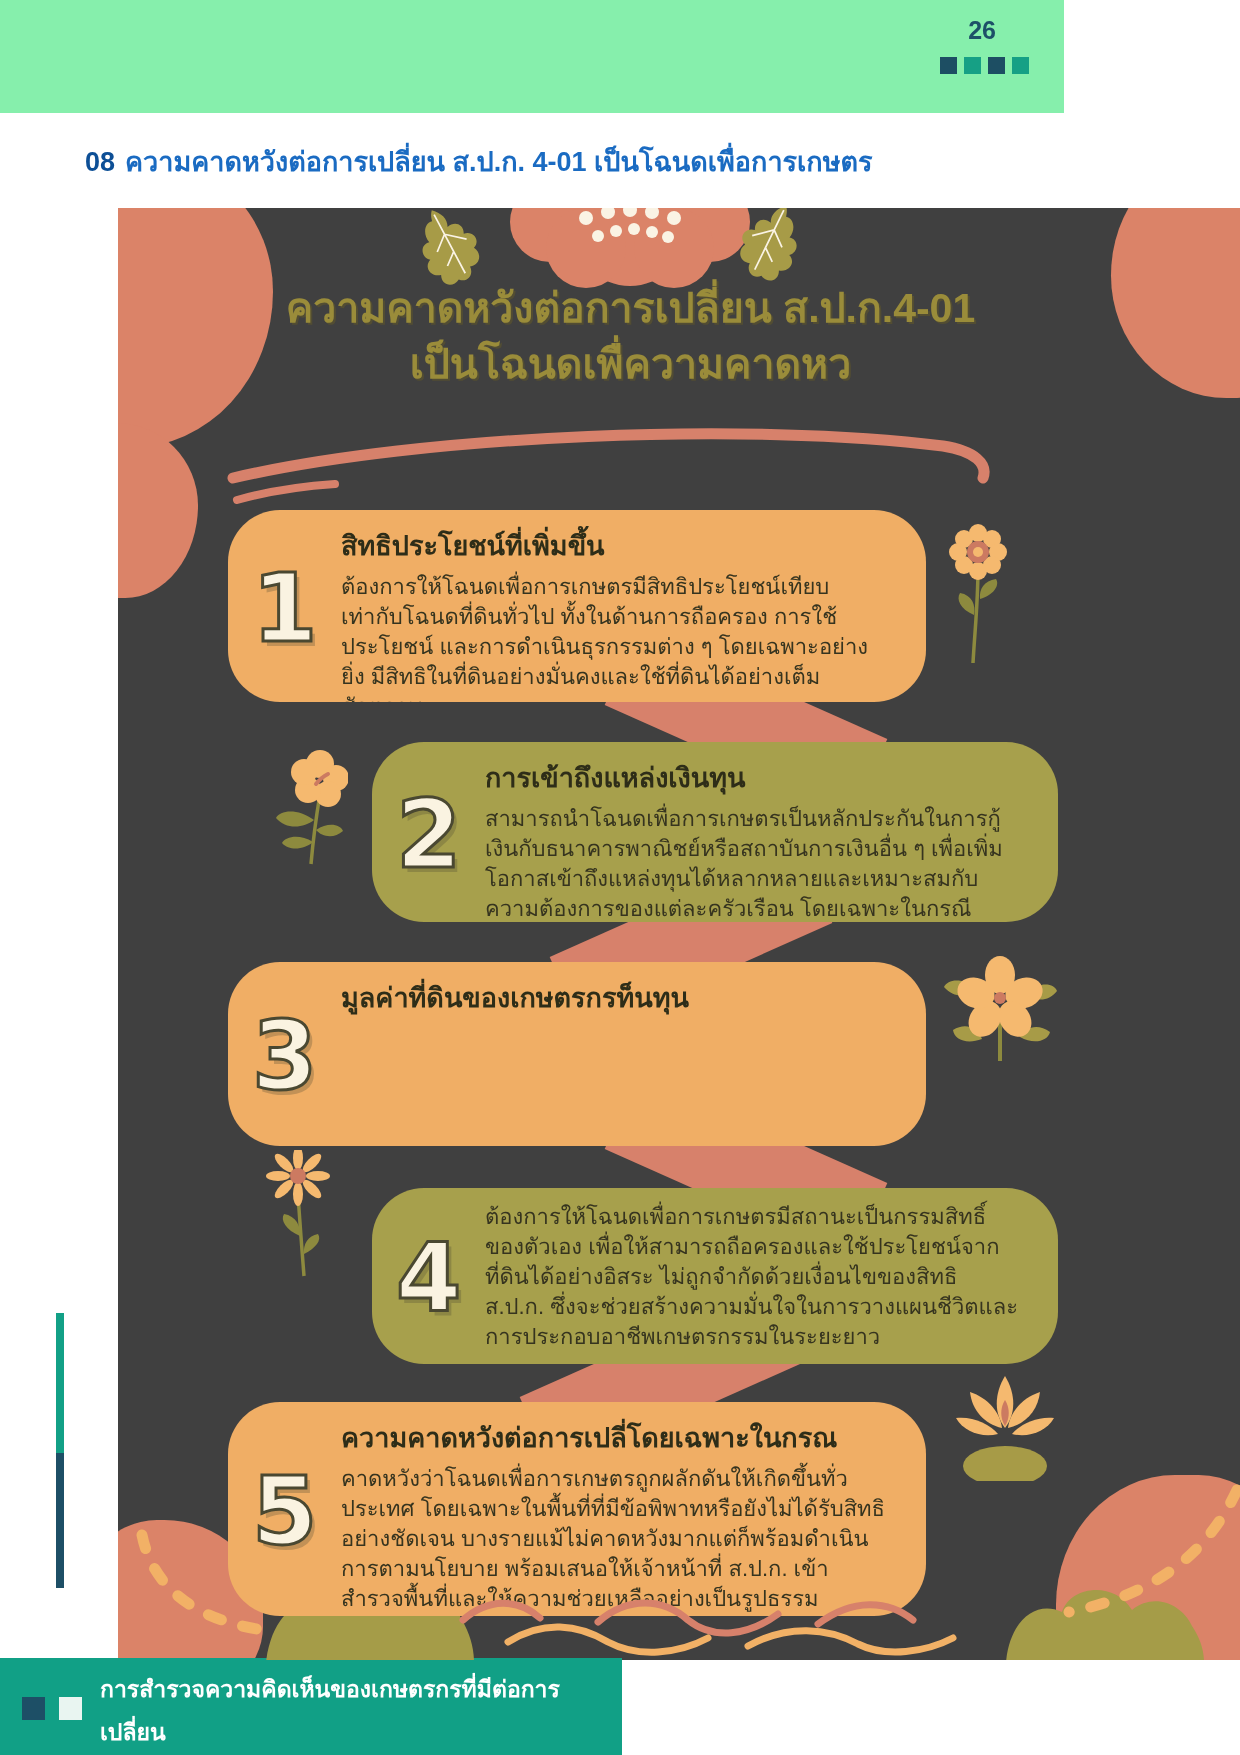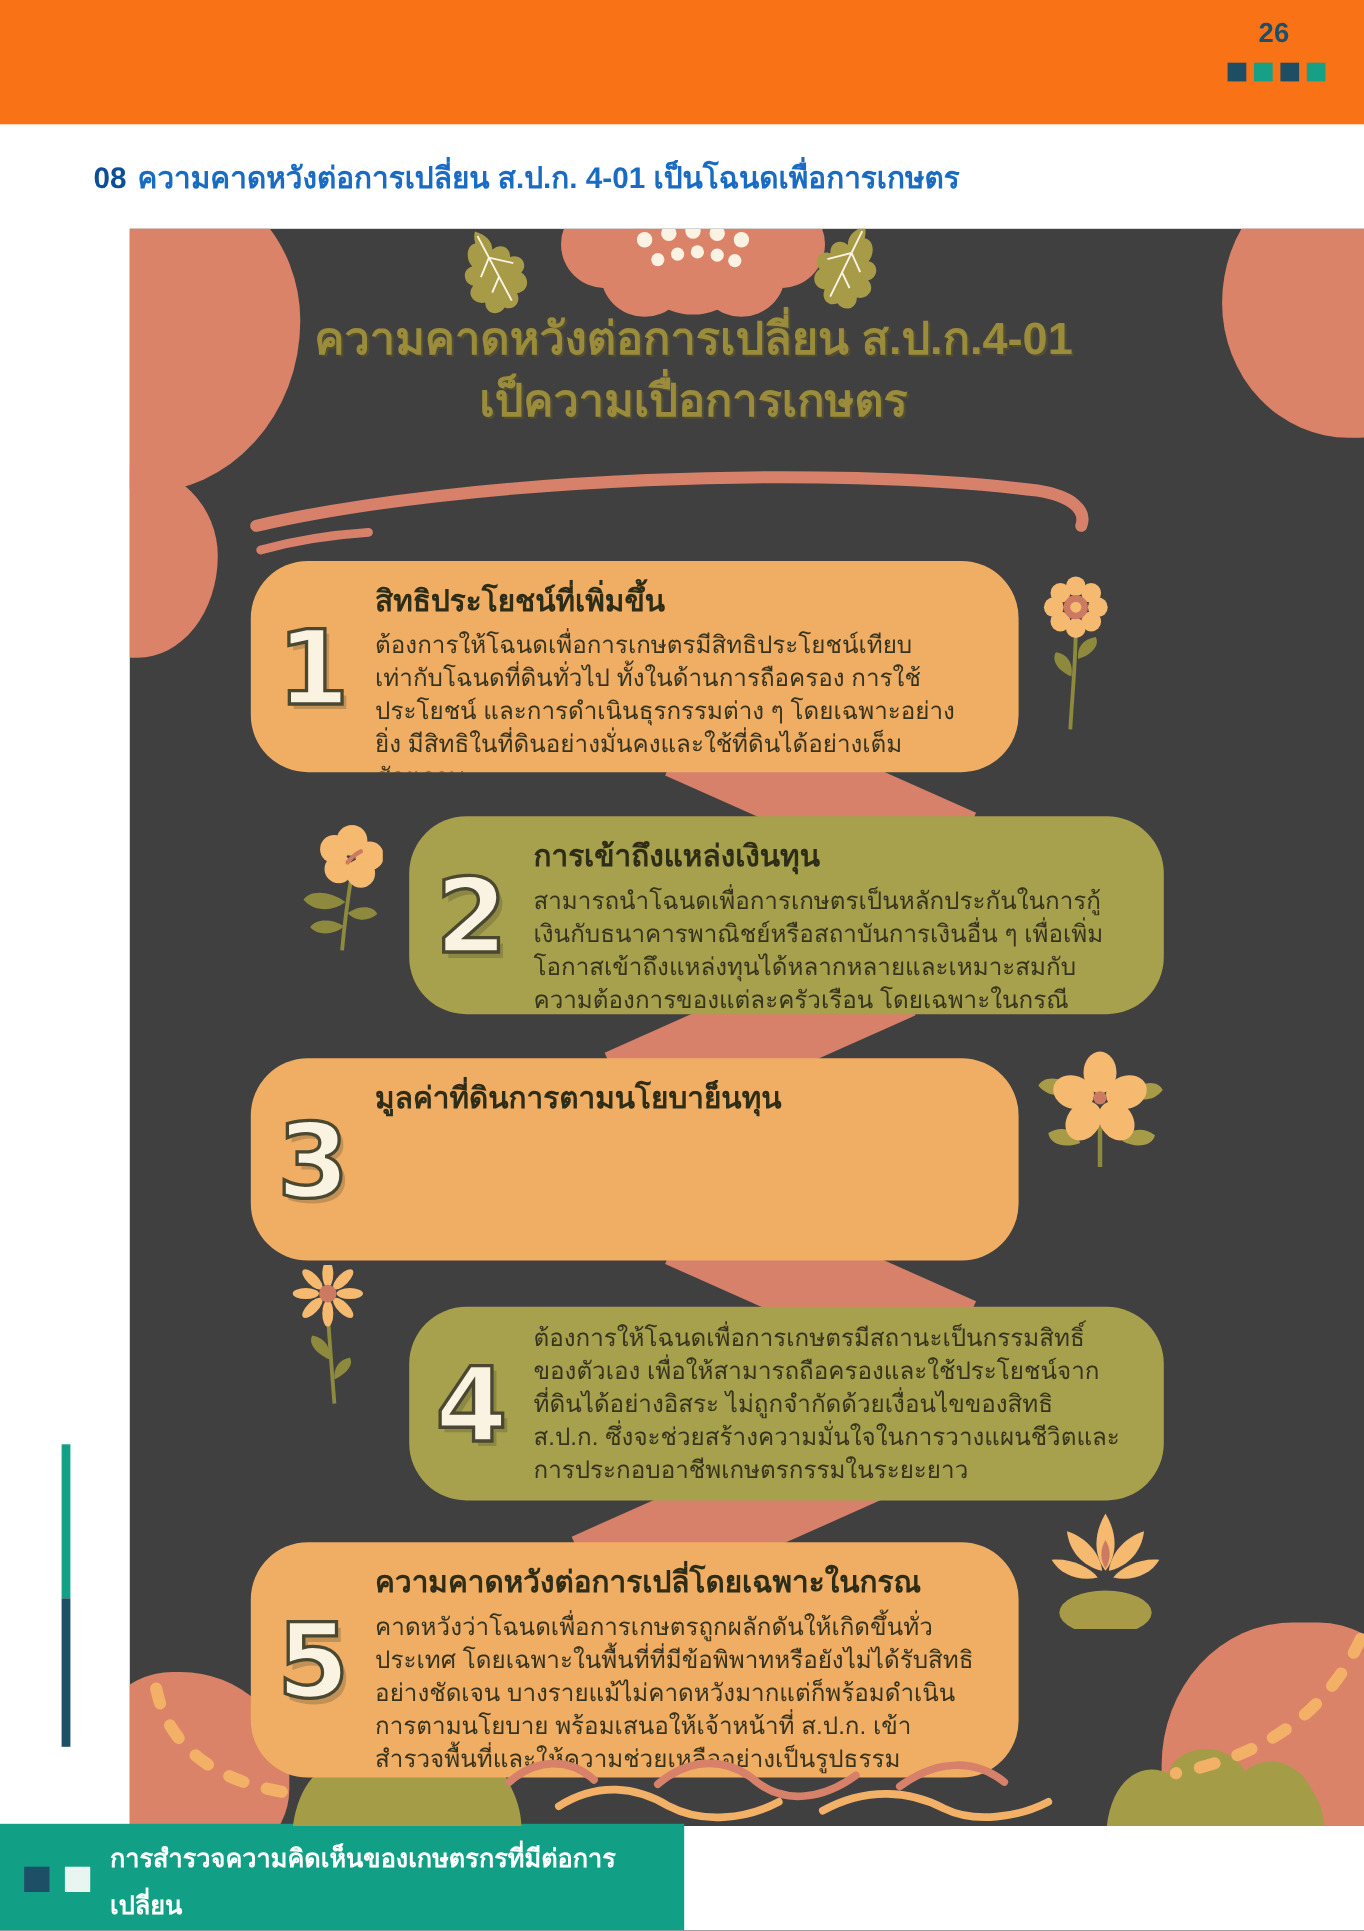--- a/index.html
+++ b/index.html
@@ -4,21 +4,21 @@
 <style>
   html,body{margin:0;padding:0;}
   body{
     width:1240px;height:1755px;position:relative;background:#ffffff;
     font-family:"Liberation Sans","DejaVu Sans",sans-serif;
     -webkit-font-smoothing:antialiased;overflow:hidden;
   }
   .abs{position:absolute;}
 
   
-  .top-band{left:0;top:0;width:1240px;height:113px;background:#f97316;}
+  .top-band{left:0;top:0;width:1064px;height:113px;background:#86efac;}
   .page-number{right:68px;top:16px;font-size:25px;font-weight:700;color:#1d5068;}
   .band-squares{right:35px;top:57px;display:flex;gap:7px;}
   .band-sq{width:17px;height:17px;}
   .sq-navy{background:#1d4e63;} .sq-teal{background:#16a085;}
 
   
   .section-heading{left:85px;top:140px;font-size:27px;font-weight:700;color:#1a6bc2;white-space:nowrap;}
   .section-prefix{color:#0d4f96;margin-right:10px;font-weight:700;}
 
   
@@ -139,21 +139,21 @@
     <path fill="#a79b47" d="M30 2 C36 8 38 14 35 20 C42 18 48 24 44 31 C52 32 54 42 46 45 C50 52 44 60 36 57 C36 64 28 68 23 62 C16 66 8 60 12 52 C4 50 2 40 10 37 C4 32 8 22 16 24 C14 16 20 8 26 10 C27 6 28 4 30 2 Z"></path>
     <path stroke="#faf3e4" stroke-width="1.4" fill="none" d="M30 6 L30 60 M30 24 L18 34 M30 24 L44 36 M30 40 L20 48"></path>
   </svg>
   <svg class="leaf leaf-right" width="80" height="86" viewBox="0 0 64 70">
     <path fill="#a79b47" d="M30 2 C36 8 38 14 35 20 C42 18 48 24 44 31 C52 32 54 42 46 45 C50 52 44 60 36 57 C36 64 28 68 23 62 C16 66 8 60 12 52 C4 50 2 40 10 37 C4 32 8 22 16 24 C14 16 20 8 26 10 C27 6 28 4 30 2 Z"></path>
     <path stroke="#faf3e4" stroke-width="1.4" fill="none" d="M30 6 L30 60 M30 24 L18 34 M30 24 L44 36 M30 40 L20 48"></path>
   </svg>
 
   <div class="abs poster-title">
     <div>ความคาดหวังต่อการเปลี่ยน ส.ป.ก.4-01</div>
-    <div>เป็ความเปื่อการเกษตร</div>
+    <div>เป็นโฉนดเพื่ความคาดหว</div>
   </div>
 
   <svg class="abs swoosh" width="800" height="100" viewBox="0 0 800 100">
     <path d="M20 62 C210 18 540 6 730 30 C762 35 775 48 770 62" stroke="#d7816b" stroke-width="11" fill="none" stroke-linecap="round"></path>
     <path d="M24 84 C56 75 92 70 122 68" stroke="#d7816b" stroke-width="8" fill="none" stroke-linecap="round"></path>
   </svg>
 
   <div class="abs ribbon ribbon-1"></div>
   <div class="abs ribbon ribbon-2"></div>
   <div class="abs ribbon ribbon-3"></div>
@@ -171,21 +171,21 @@
     <span class="item-number">2</span>
     <div class="item-content">
       <h3 class="item-heading">การเข้าถึงแหล่งเงินทุน</h3>
       <p class="item-body">สามารถนำโฉนดเพื่อการเกษตรเป็นหลักประกันในการกู้เงินกับธนาคารพาณิชย์หรือสถาบันการเงินอื่น ๆ เพื่อเพิ่มโอกาสเข้าถึงแหล่งทุนได้หลากหลายและเหมาะสมกับความต้องการของแต่ละครัวเรือน โดยเฉพาะในกรณีฉุกเฉินหรือการลงทุนเพื่อพัฒนาอาชีพเกษตรกรรม</p>
     </div>
   </div>
 
   <div class="abs item item-orange pos-item3">
     <span class="item-number">3</span>
     <div class="item-content">
-      <h3 class="item-heading">มูลค่าที่ดินการตามนโยบาย็นทุน</h3>
+      <h3 class="item-heading">มูลค่าที่ดินของเกษตรกรท็นทุน</h3>
     </div>
   </div>
 
   <div class="abs item item-olive pos-item4">
     <span class="item-number">4</span>
     <div class="item-content">
       <p class="item-body">ต้องการให้โฉนดเพื่อการเกษตรมีสถานะเป็นกรรมสิทธิ์ของตัวเอง เพื่อให้สามารถถือครองและใช้ประโยชน์จากที่ดินได้อย่างอิสระ ไม่ถูกจำกัดด้วยเงื่อนไขของสิทธิ ส.ป.ก. ซึ่งจะช่วยสร้างความมั่นใจในการวางแผนชีวิตและการประกอบอาชีพเกษตรกรรมในระยะยาว</p>
     </div>
   </div>
 

